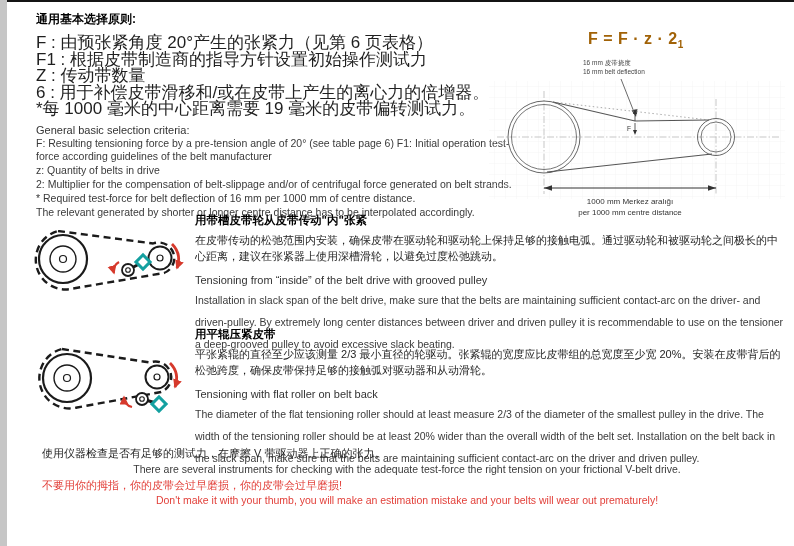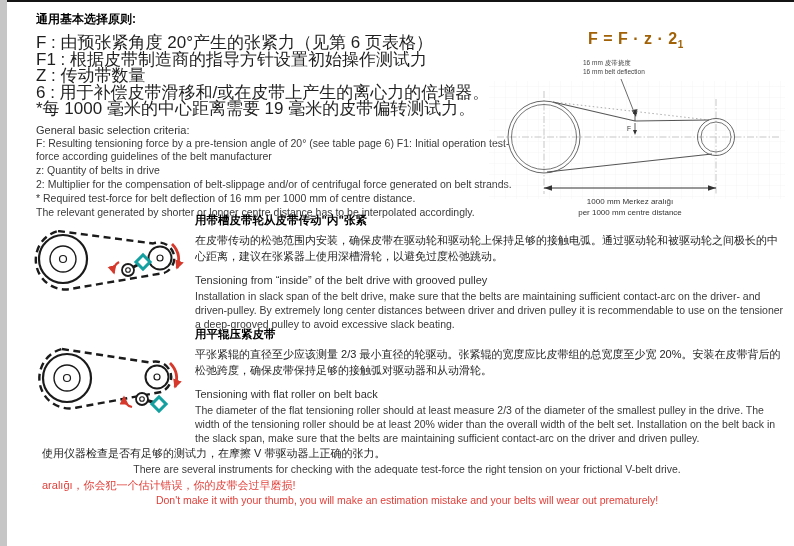--- a/index.html
+++ b/index.html
@@ -22,21 +22,21 @@
   .formula{position:absolute;left:588px;top:30px;font-size:16px;font-weight:bold;color:#a16207;letter-spacing:.5px;text-align:right;}
   .formula sub{font-size:10px;}
 
   
   .section{position:absolute;left:195px;width:592px;}
   #sec-grooved{top:213px;}
   #sec-flat{top:327px;}
   .sec-h-zh{font-size:11.5px;font-weight:bold;color:#000;margin:0 0 5px 0;}
   .sec-b-zh{font-size:11px;color:#1f1f1f;line-height:15.5px;margin:0 0 10px 0;}
   .sec-h-en{font-size:11px;font-weight:normal;color:#333;margin:0 0 3px 0;}
-  .sec-b-en{font-size:10.5px;color:#3a3a3a;line-height:14px;}
+  .sec-b-en{font-size:10.5px;color:#3a3a3a;line-height:22px;}
 
   
   .footer{position:absolute;left:42px;top:446px;width:730px;}
   .f-zh{font-size:11px;color:#1f1f1f;line-height:15.8px;}
   .f-en{font-size:10.5px;color:#3a3a3a;line-height:15.8px;text-align:center;}
   .warn{color:#e2403a;}
 
   .diag{position:absolute;}
   #belt-diagram{left:483px;top:53px;}
   #diag-grooved{left:20px;top:230px;}
@@ -147,15 +147,15 @@
 <div class="section" id="sec-flat">
   <div class="sec-h-zh">用平辊压紧皮带</div>
   <div class="sec-b-zh">平张紧辊的直径至少应该测量 2/3 最小直径的轮驱动。张紧辊的宽度应比皮带组的总宽度至少宽 20%。安装在皮带背后的松弛跨度，确保皮带保持足够的接触弧对驱动器和从动滑轮。</div>
   <div class="sec-h-en">Tensioning with flat roller on belt back</div>
   <div class="sec-b-en">The diameter of the flat tensioning roller should at least measure 2/3 of the diameter of the smallest pulley in the drive. The width of the tensioning roller should be at least 20% wider than the overall width of the belt set. Installation on the belt back in the slack span, make sure that the belts are maintaining sufficient contact-arc on the driver and driven pulley.</div>
 </div>
 
 <div class="footer">
   <div class="f-zh">使用仪器检查是否有足够的测试力，在摩擦 V 带驱动器上正确的张力。</div>
   <div class="f-en">There are several instruments for checking with the adequate test-force the right tension on your frictional V-belt drive.</div>
-  <div class="f-zh warn">aralığı，你会犯一个估计错误，你的皮带会过早磨损!</div>
+  <div class="f-zh warn">不要用你的拇指，你的皮带会过早磨损，你的皮带会过早磨损!</div>
   <div class="f-en warn">Don't make it with your thumb, you will make an estimation mistake and your belts will wear out prematurely!</div>
 </div>
 
 </body></html>

